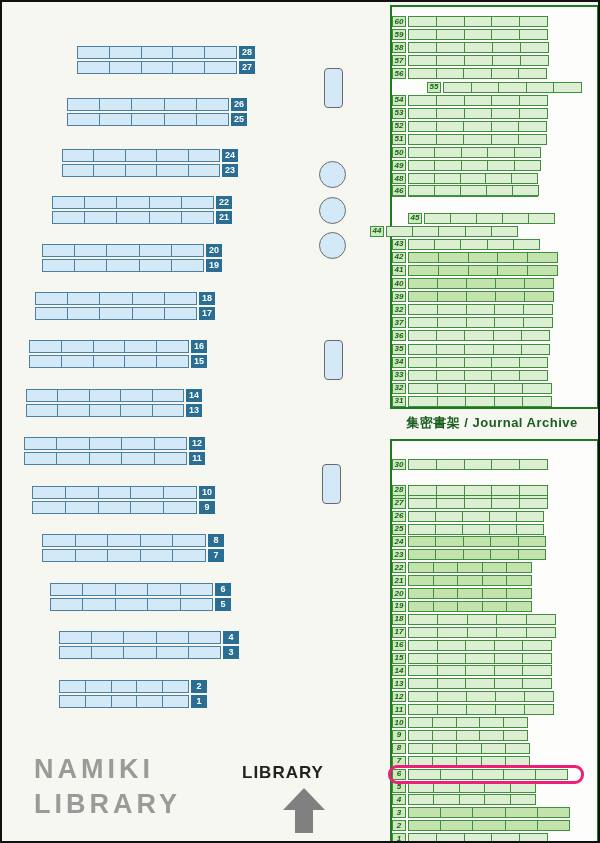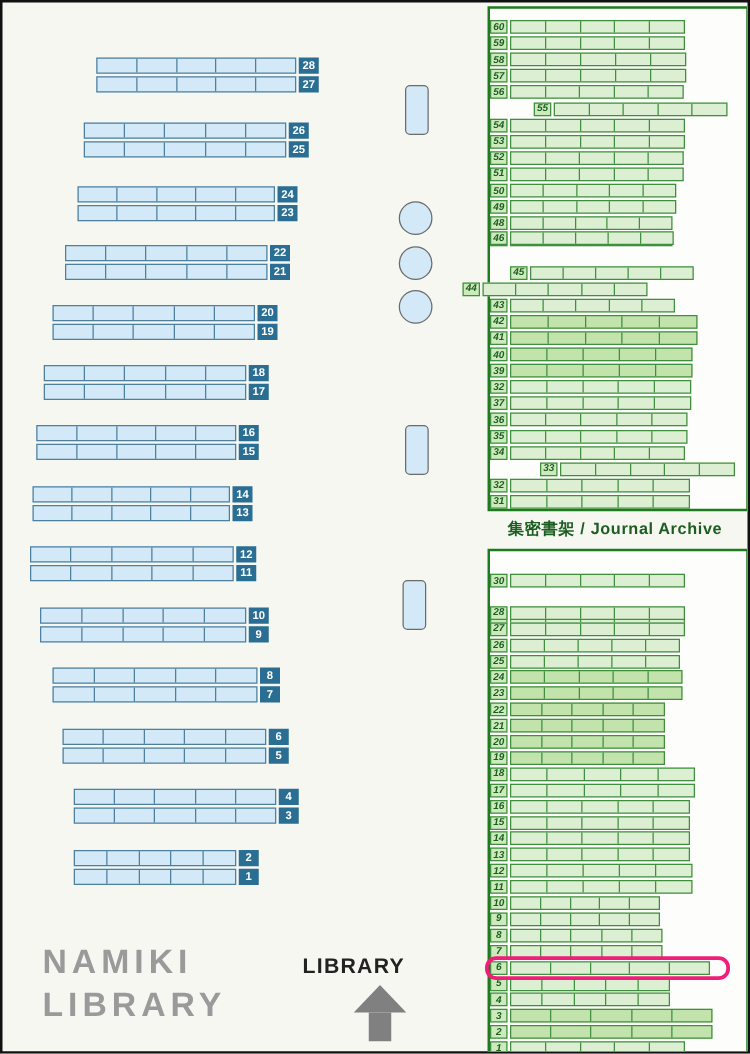--- a/index.html
+++ b/index.html
@@ -325,21 +325,21 @@
       <div class="grow" style="left: 390px; top: 354.6px;">
         <div class="badge-green">34</div>
         <div class="bar green" style="width: 140px;">
           <div class="seg"></div>
           <div class="seg"></div>
           <div class="seg"></div>
           <div class="seg"></div>
           <div class="seg"></div>
         </div>
       </div>
-      <div class="grow" style="left: 390px; top: 367.7px; margin-left: 40px;">
+      <div class="grow" style="left: 390px; top: 367.7px;">
         <div class="badge-green">33</div>
         <div class="bar green" style="width: 140px;">
           <div class="seg"></div>
           <div class="seg"></div>
           <div class="seg"></div>
           <div class="seg"></div>
           <div class="seg"></div>
         </div>
       </div>
       <div class="grow" style="left: 390px; top: 380.8px;">

